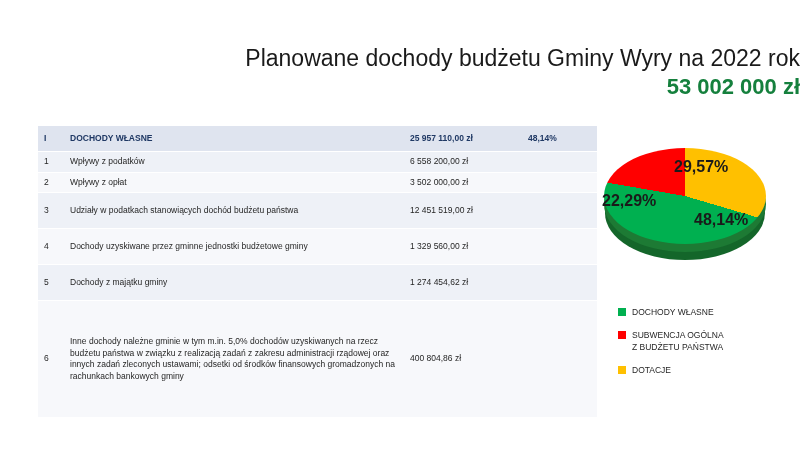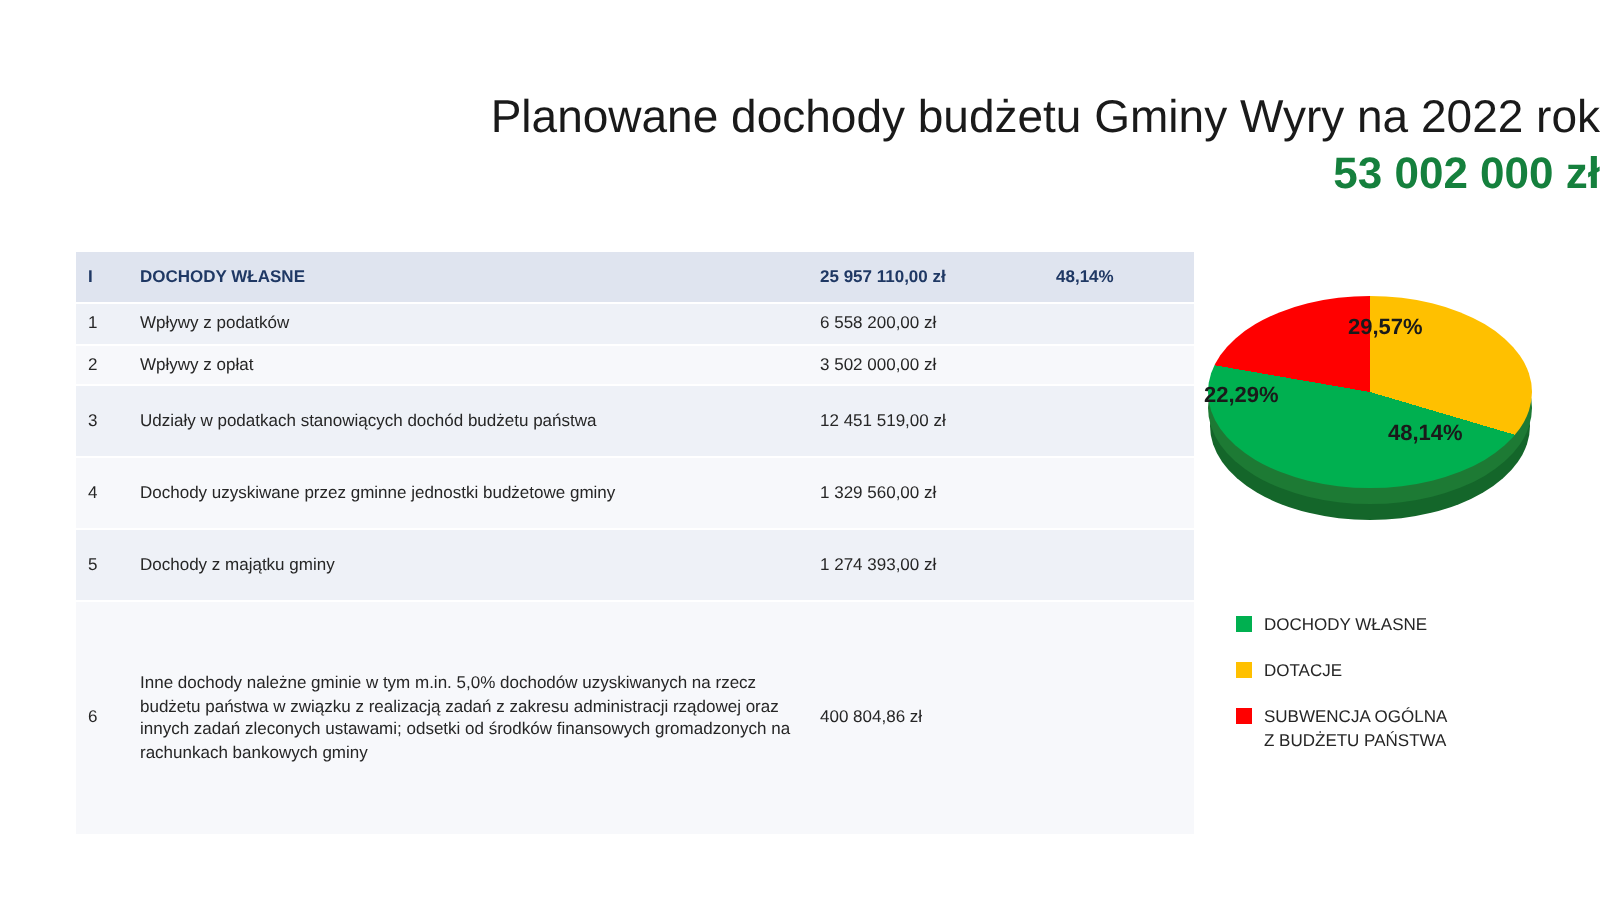--- a/index.html
+++ b/index.html
@@ -108,21 +108,21 @@
     border-radius: 50%;
     background:
       conic-gradient(from 0deg,
         #ffc000 0 29.57%,
         #00b050 29.57% 77.71%,
         #ff0000 77.71% 100%);
     transform: none;
   }
   .pie-label {
     position: absolute;
-    font-size: 11px;
+    font-size: 16px;
     font-weight: bold;
     color: #1a1a1a;
     white-space: nowrap;
   }
   .lbl-yellow { left: 84px;  top: 32px; }
   .lbl-green  { left: 104px; top: 85px; }
   .lbl-red    { left: 12px;  top: 66px; color: #1a1a1a; }
 
   
   .legend {
@@ -187,21 +187,21 @@
       </tr>
       <tr class="row-b tall">
         <td class="c-no">4</td>
         <td class="c-desc">Dochody uzyskiwane przez gminne jednostki budżetowe gminy</td>
         <td class="c-amount">1 329 560,00 zł</td>
         <td class="c-pct"></td>
       </tr>
       <tr class="row-a tall">
         <td class="c-no">5</td>
         <td class="c-desc">Dochody z majątku gminy</td>
-        <td class="c-amount">1 274 393,00 zł</td>
+        <td class="c-amount">1 274 454,62 zł</td>
         <td class="c-pct"></td>
       </tr>
       <tr class="row-b row-last">
         <td class="c-no">6</td>
         <td class="c-desc desc-multiline">Inne dochody należne gminie w tym m.in. 5,0% dochodów uzyskiwanych na rzecz budżetu państwa w związku z realizacją zadań z zakresu administracji rządowej oraz innych zadań zleconych ustawami; odsetki od środków finansowych gromadzonych na rachunkach bankowych gminy</td>
         <td class="c-amount">400 804,86 zł</td>
         <td class="c-pct"></td>
       </tr>
     </tbody>
   </table>
@@ -215,22 +215,22 @@
     <div class="pie-label lbl-green">48,14%</div>
     <div class="pie-label lbl-red">22,29%</div>
   </div>
 
   <div class="legend">
     <div class="legend-row">
       <span class="legend-swatch" style="background:#00b050"></span>
       <span class="legend-text">DOCHODY WŁASNE</span>
     </div>
     <div class="legend-row">
-      <span class="legend-swatch" style="background:#ffc000"></span>
-      <span class="legend-text">DOTACJE</span>
-    </div>
-    <div class="legend-row">
       <span class="legend-swatch" style="background:#ff0000"></span>
       <span class="legend-text">SUBWENCJA OGÓLNA
 Z BUDŻETU PAŃSTWA</span>
     </div>
+    <div class="legend-row">
+      <span class="legend-swatch" style="background:#ffc000"></span>
+      <span class="legend-text">DOTACJE</span>
+    </div>
   </div>
 </div>
 
 </body></html>

